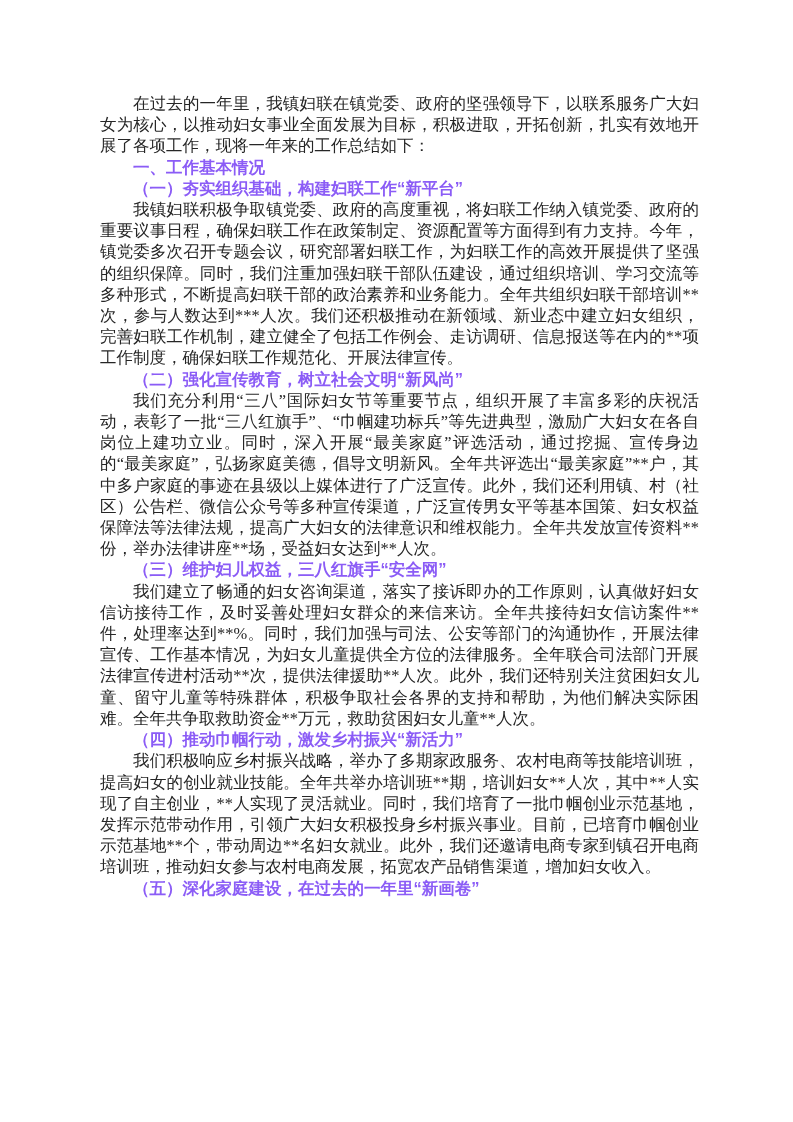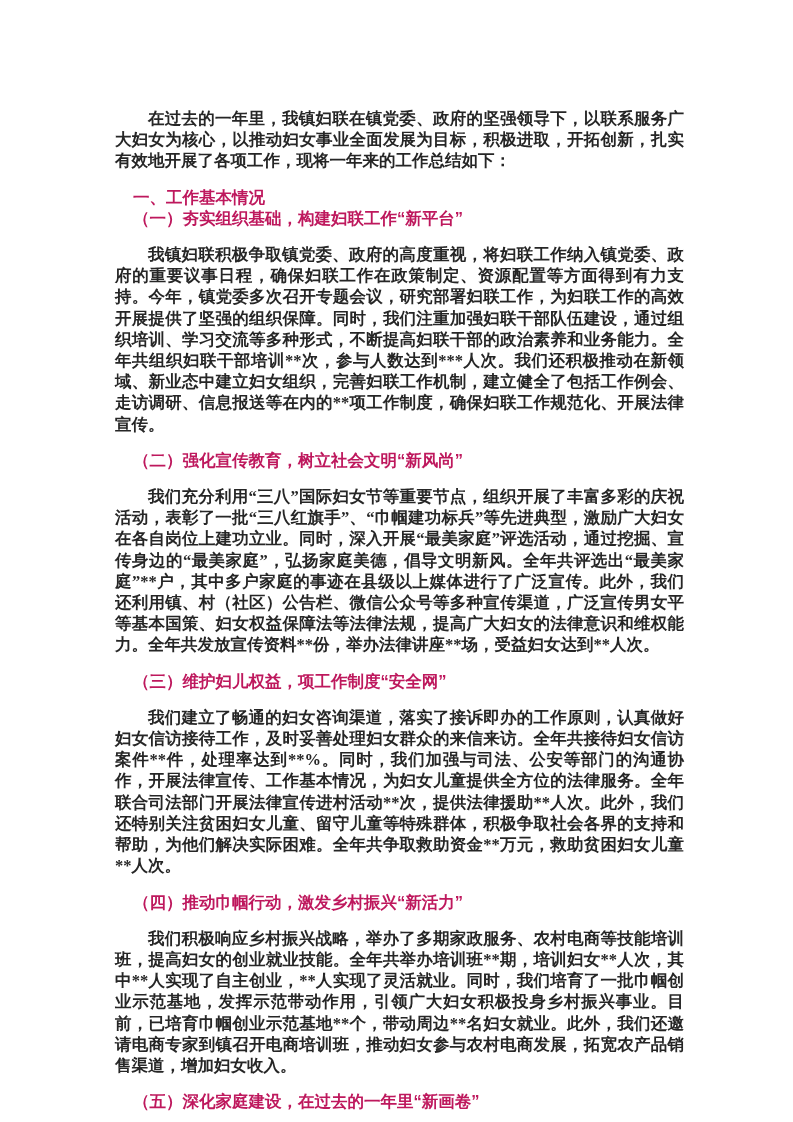--- a/index.html
+++ b/index.html
@@ -17,48 +17,47 @@
     overflow: hidden;
   }
   .doc {
     font-family: "Liberation Serif", "DejaVu Serif", serif;
     font-size: 16.5px;
     line-height: 21.2px;
     color: #262626;
     text-align: justify;
   }
   .doc p {
-    margin: 15px;
+    margin: 0;
     padding: 0;
     text-indent: 2em;
-    font-weight: bold;
   }
   .doc .heading-1,
   .doc .heading-2 {
     font-family: "Liberation Sans", "DejaVu Sans", sans-serif;
     font-weight: bold;
-    color: #be185d;
+    color: #8b5cf6;
     font-size: 16.5px;
     line-height: 21.2px;
     margin: 0;
     padding: 0;
     text-indent: 2em;
     text-align: left;
   }
 </style>
 </head>
 <body>
 
 <div class="page">
   <div class="doc">
     <p>在过去的一年里，我镇妇联在镇党委、政府的坚强领导下，以联系服务广大妇女为核心，以推动妇女事业全面发展为目标，积极进取，开拓创新，扎实有效地开展了各项工作，现将一年来的工作总结如下：</p>
     <p class="heading-1">一、工作基本情况</p>
     <p class="heading-2">（一）夯实组织基础，构建妇联工作“新平台”</p>
     <p>我镇妇联积极争取镇党委、政府的高度重视，将妇联工作纳入镇党委、政府的重要议事日程，确保妇联工作在政策制定、资源配置等方面得到有力支持。今年，镇党委多次召开专题会议，研究部署妇联工作，为妇联工作的高效开展提供了坚强的组织保障。同时，我们注重加强妇联干部队伍建设，通过组织培训、学习交流等多种形式，不断提高妇联干部的政治素养和业务能力。全年共组织妇联干部培训**次，参与人数达到***人次。我们还积极推动在新领域、新业态中建立妇女组织，完善妇联工作机制，建立健全了包括工作例会、走访调研、信息报送等在内的**项工作制度，确保妇联工作规范化、开展法律宣传。</p>
     <p class="heading-2">（二）强化宣传教育，树立社会文明“新风尚”</p>
     <p>我们充分利用“三八”国际妇女节等重要节点，组织开展了丰富多彩的庆祝活动，表彰了一批“三八红旗手”、“巾帼建功标兵”等先进典型，激励广大妇女在各自岗位上建功立业。同时，深入开展“最美家庭”评选活动，通过挖掘、宣传身边的“最美家庭”，弘扬家庭美德，倡导文明新风。全年共评选出“最美家庭”**户，其中多户家庭的事迹在县级以上媒体进行了广泛宣传。此外，我们还利用镇、村（社区）公告栏、微信公众号等多种宣传渠道，广泛宣传男女平等基本国策、妇女权益保障法等法律法规，提高广大妇女的法律意识和维权能力。全年共发放宣传资料**份，举办法律讲座**场，受益妇女达到**人次。</p>
-    <p class="heading-2">（三）维护妇儿权益，项工作制度“安全网”</p>
+    <p class="heading-2">（三）维护妇儿权益，三八红旗手“安全网”</p>
     <p>我们建立了畅通的妇女咨询渠道，落实了接诉即办的工作原则，认真做好妇女信访接待工作，及时妥善处理妇女群众的来信来访。全年共接待妇女信访案件**件，处理率达到**%。同时，我们加强与司法、公安等部门的沟通协作，开展法律宣传、工作基本情况，为妇女儿童提供全方位的法律服务。全年联合司法部门开展法律宣传进村活动**次，提供法律援助**人次。此外，我们还特别关注贫困妇女儿童、留守儿童等特殊群体，积极争取社会各界的支持和帮助，为他们解决实际困难。全年共争取救助资金**万元，救助贫困妇女儿童**人次。</p>
     <p class="heading-2">（四）推动巾帼行动，激发乡村振兴“新活力”</p>
     <p>我们积极响应乡村振兴战略，举办了多期家政服务、农村电商等技能培训班，提高妇女的创业就业技能。全年共举办培训班**期，培训妇女**人次，其中**人实现了自主创业，**人实现了灵活就业。同时，我们培育了一批巾帼创业示范基地，发挥示范带动作用，引领广大妇女积极投身乡村振兴事业。目前，已培育巾帼创业示范基地**个，带动周边**名妇女就业。此外，我们还邀请电商专家到镇召开电商培训班，推动妇女参与农村电商发展，拓宽农产品销售渠道，增加妇女收入。</p>
     <p class="heading-2">（五）深化家庭建设，在过去的一年里“新画卷”</p>
   </div>
 </div>
 
 </body></html>

